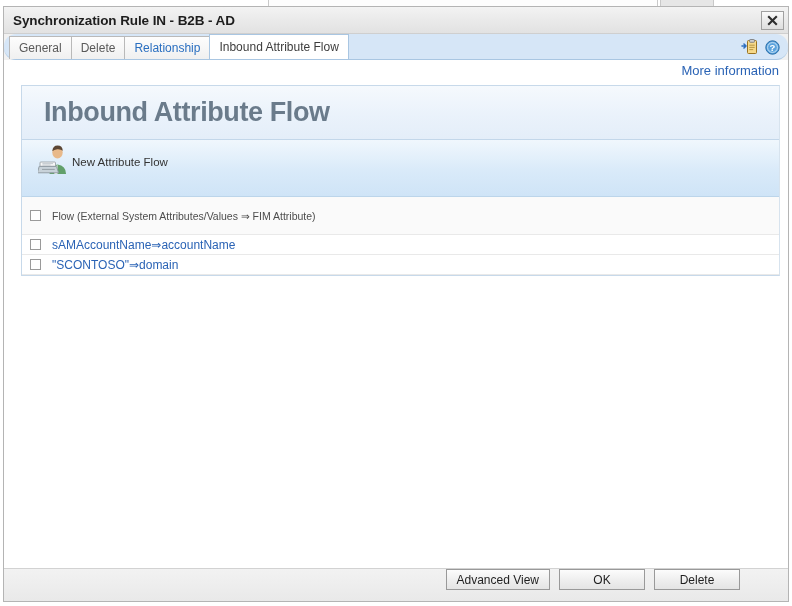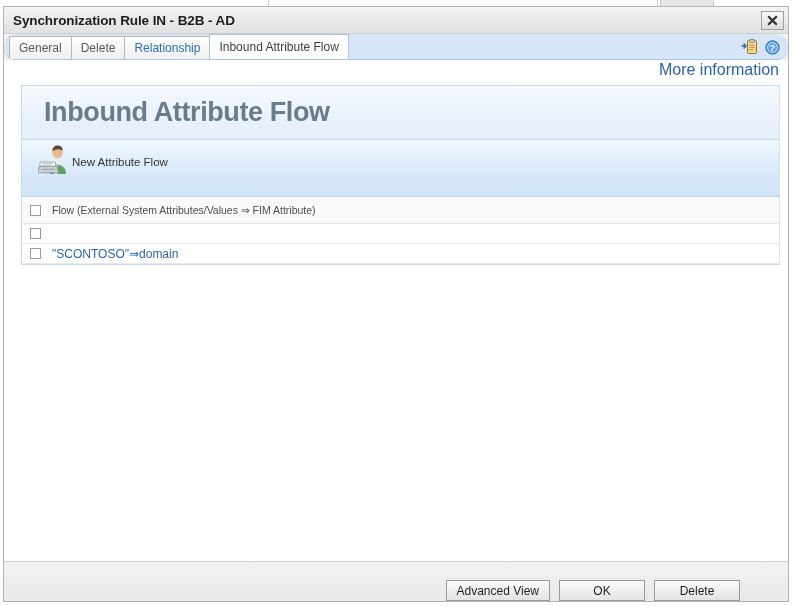--- a/index.html
+++ b/index.html
@@ -133,21 +133,21 @@
   .moreinfo-row {
     height: 20px;
     display: flex;
     justify-content: flex-end;
     align-items: center;
     padding-right: 9px;
     box-sizing: border-box;
   }
   .moreinfo-link {
     color: #2a63b5;
-    font-size: 16px;
+    font-size: 13px;
     text-decoration: none;
     cursor: pointer;
   }
 
   
   .panel {
     position: absolute;
     left: 17px; top: 25px;
     width: 759px;
     border: 1px solid #c7d9ea;
@@ -202,21 +202,21 @@
   .list-row {
     display: flex;
     align-items: center;
     height: 20px;
     border-bottom: 1px solid #e9e9e9;
     padding-left: 8px;
     box-sizing: border-box;
   }
   .list-row.header {
     background: #fafafa;
-    height: 27px;
+    height: 38px;
   }
   .list-row .cb {
     width: 11px; height: 11px;
     border: 1px solid #9a9a9a;
     background: #ffffff;
     margin-right: 11px;
     flex: none;
     cursor: pointer;
     box-sizing: border-box;
   }
@@ -225,25 +225,25 @@
     color: #4d4d4d;
   }
   .list-row .cell-link {
     font-size: 12px;
     color: #2a63b5;
     cursor: pointer;
   }
 
   
   .footer {
-    height: 40px;
+    height: 33px;
     background: linear-gradient(to bottom, #f2f2f2 0%, #e9e9e9 100%);
     border-top: 1px solid #d2d2d2;
     display: flex;
-    align-items: flex-end;
+    align-items: flex-start;
     justify-content: flex-end;
     padding-right: 48px;
     gap: 9px;
     box-sizing: border-box;
     flex: none;
   }
   .btn {
     min-width: 86px;
     height: 21px;
     border: 1px solid #999999;
@@ -334,20 +334,21 @@
 
       <div class="list">
 
         <div class="list-row header">
           <div class="cb"></div>
           <div class="cell-head">Flow (External System Attributes/Values ⇒ FIM Attribute)</div>
         </div>
 
         <div class="list-row">
           <div class="cb"></div>
+          <div class="cell-link">sAMAccountName⇒accountName</div>
         </div>
 
         <div class="list-row">
           <div class="cb"></div>
           <div class="cell-link">"SCONTOSO"⇒domain</div>
         </div>
 
 
       </div>
     </div>

